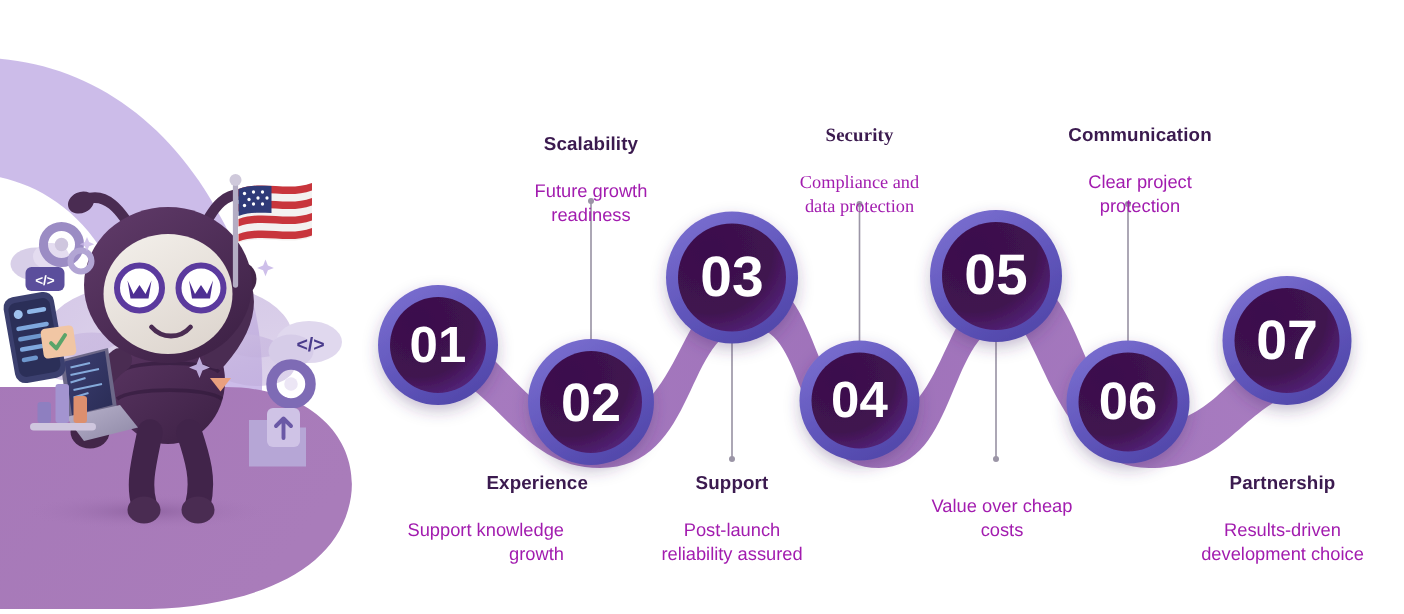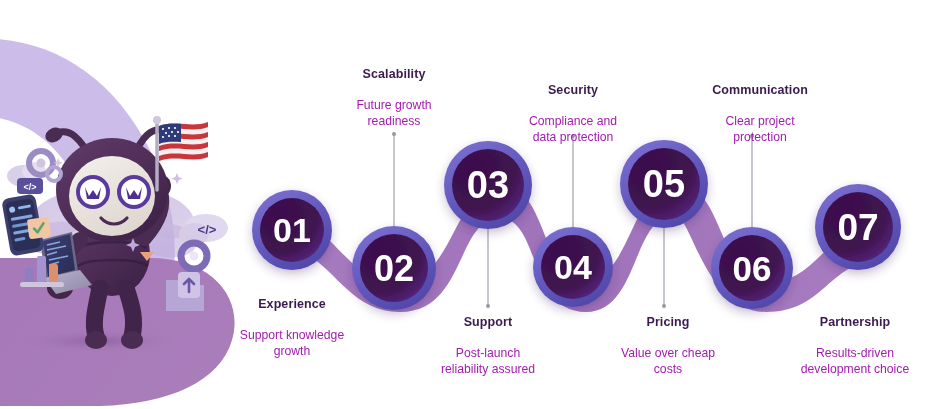--- a/index.html
+++ b/index.html
@@ -336,62 +336,61 @@
         <text class="num-text" x="752" y="268" text-anchor="middle" dominant-baseline="central" font-size="35">06</text>
       </g>
       <g>
         <circle cx="858" cy="227" r="43" fill="url(#ringGrad)"></circle>
         <circle cx="858" cy="227" r="35" fill="url(#circGrad)"></circle>
         <text class="num-text" x="858" y="227" text-anchor="middle" dominant-baseline="central" font-size="37">07</text>
       </g>
     </g>
   </svg>
 
-  <div class="callout top" style="left:294px;top:66px;width:200px;">
+  <div class="callout top" style="left:294px;top:88px;width:200px;">
     <div class="c-title">Scalability</div>
     <div class="c-desc">
       <span>Future growth</span>
       <span>readiness</span>
     </div>
   </div>
 
-  <div class="callout top" style="left:473px;top:82px;width:200px;">
+  <div class="callout top" style="left:473px;top:82px;width:200px;font-family:Liberation Serif, serif;">
     <div class="c-title">Security</div>
     <div class="c-desc">
       <span>Compliance and</span>
       <span>data protection</span>
     </div>
   </div>
 
   <div class="callout top" style="left:660px;top:82px;width:200px;">
     <div class="c-title">Communication</div>
     <div class="c-desc">
       <span>Clear project</span>
       <span>protection</span>
     </div>
   </div>
 
-  <div class="callout bottom" style="left:192px;top:296px;width:200px;">
+  <div class="callout bottom" style="left:192px;top:314px;width:200px;text-align:right;">
     <div class="c-title">Experience</div>
     <div class="c-desc">
       <span>Support knowledge</span>
       <span>growth</span>
     </div>
   </div>
 
   <div class="callout bottom" style="left:388px;top:314px;width:200px;">
     <div class="c-title">Support</div>
     <div class="c-desc">
       <span>Post-launch</span>
       <span>reliability assured</span>
     </div>
   </div>
 
   <div class="callout bottom" style="left:568px;top:314px;width:200px;">
-    <div class="c-title">Pricing</div>
     <div class="c-desc">
       <span>Value over cheap</span>
       <span>costs</span>
     </div>
   </div>
 
   <div class="callout bottom" style="left:752px;top:314px;width:206px;">
     <div class="c-title">Partnership</div>
     <div class="c-desc">
       <span>Results-driven</span>

